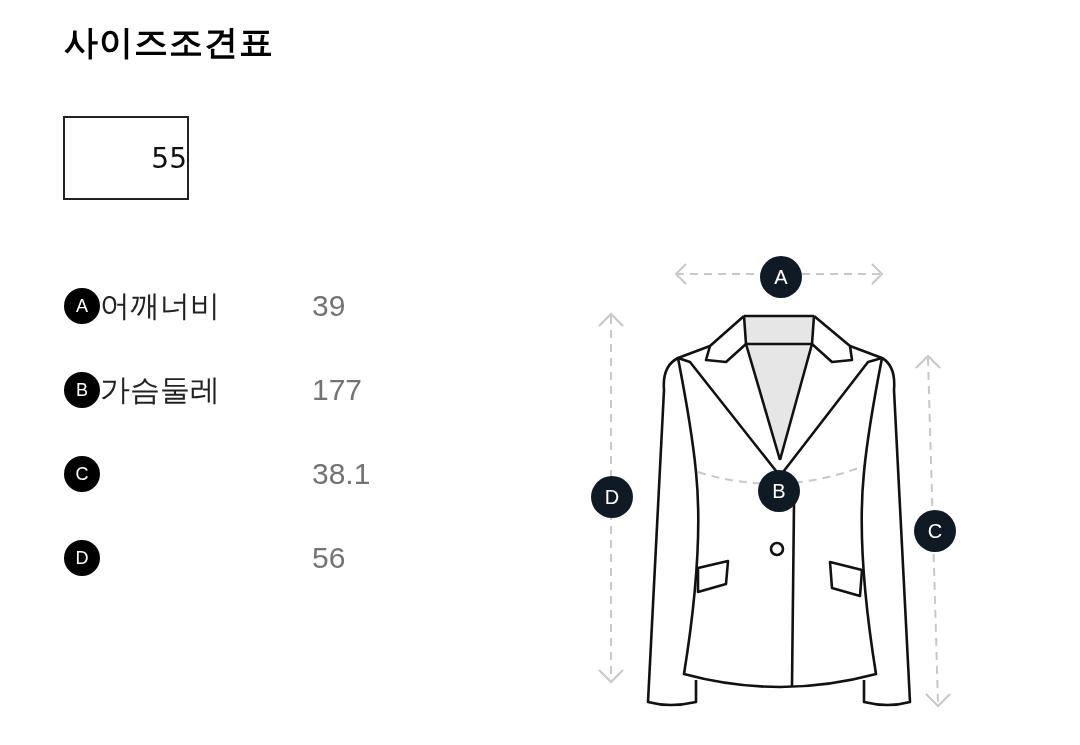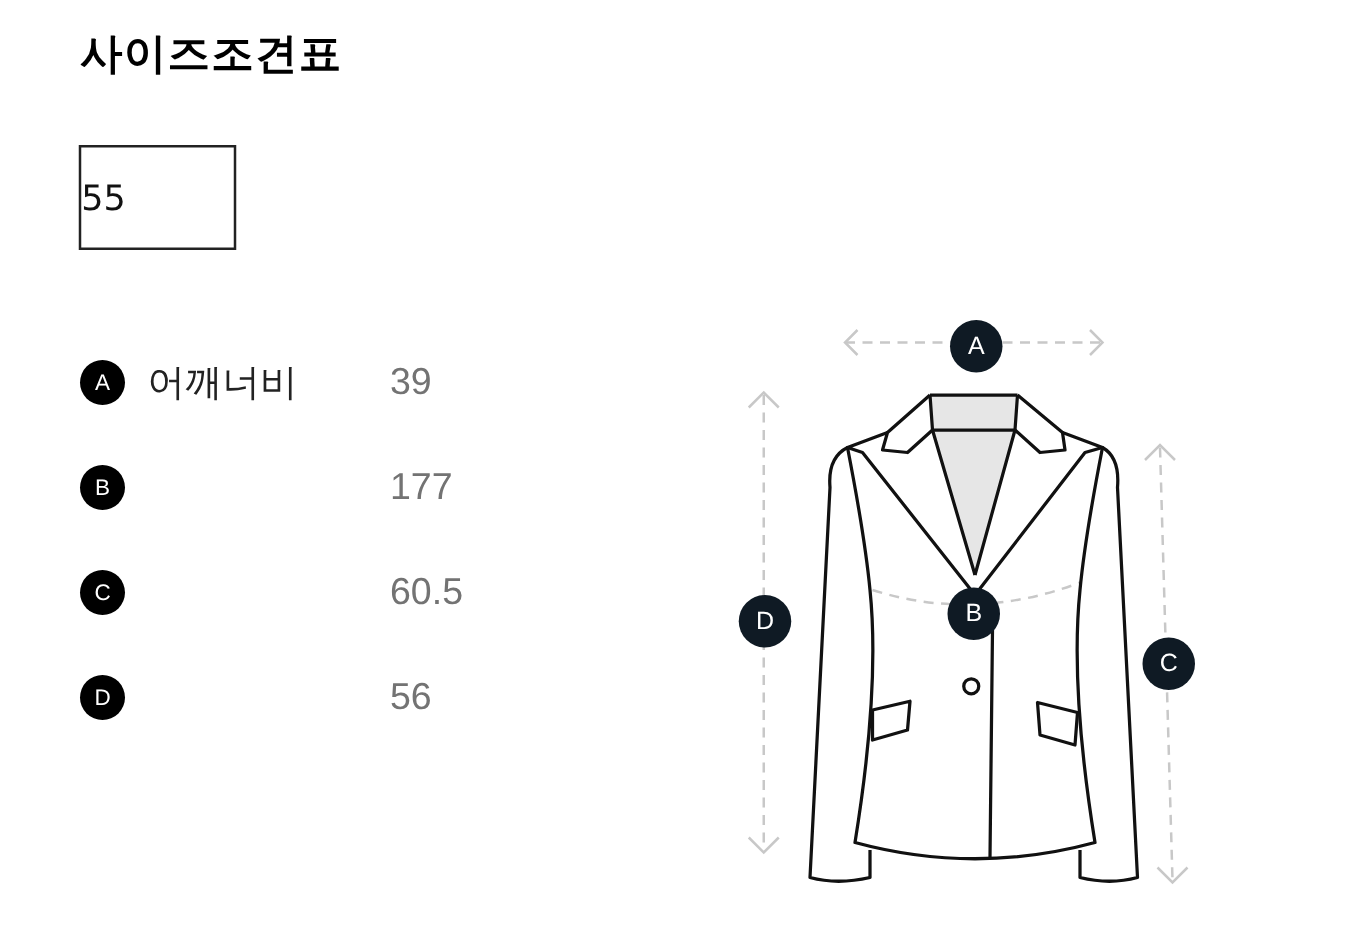--- a/index.html
+++ b/index.html
@@ -1,25 +1,25 @@
 <!DOCTYPE html>
 <html><head>
 <meta charset="utf-8">
 <style>
   html, body { margin:0; padding:0; background:#ffffff; }
   body { width:1080px; height:745px; position:relative; overflow:hidden;
          font-family:"DejaVu Sans", "Liberation Sans", sans-serif; color:#111; }
   .title { position:absolute; left:64px; top:20px; font-size:34px; font-weight:bold; color:#000000; letter-spacing:1px; }
   .size-box { position:absolute; left:63px; top:116px; width:122px; height:80px; border:2px solid #222;
-              display:flex; align-items:center; justify-content:flex-start; font-size:28px; color:#111; background:#fff; cursor:pointer; }
+              display:flex; align-items:center; justify-content:flex-end; font-size:28px; color:#111; background:#fff; cursor:pointer; }
   .rows { position:absolute; left:64px; top:282px; }
   .row { position:absolute; left:0; display:flex; align-items:center; height:48px; }
   .badge { width:36px; height:36px; border-radius:50%; background:#000; color:#fff;
            display:flex; align-items:center; justify-content:center; font-size:18px; font-family:"Liberation Sans", sans-serif; }
-  .label { margin-left:18px; font-size:30px; color:#222; width:180px; }
+  .label { font-size:30px; color:#222; width:180px; }
   .value { position:absolute; left:248px; font-size:30px; color:#737373; font-family:"Liberation Sans", sans-serif; }
   .diagram { position:absolute; left:580px; top:250px; width:400px; height:480px; }
   .dbadge { position:absolute; width:42px; height:42px; border-radius:50%; background:#0f1a24; color:#fff;
             display:flex; align-items:center; justify-content:center; font-size:20px; font-family:"Liberation Sans", sans-serif; }
 </style>
 </head>
 <body>
 
 <div class="title">사이즈조견표</div>
 
@@ -28,25 +28,26 @@
 </div>
 
 <div class="rows">
   <div class="row" style="top:0px">
     <div class="badge">A</div>
     <div class="label">어깨너비</div>
     <div class="value">39</div>
   </div>
   <div class="row" style="top:84px">
     <div class="badge">B</div>
+    <div class="label">가슴둘레</div>
     <div class="value">177</div>
   </div>
   <div class="row" style="top:168px">
     <div class="badge">C</div>
-    <div class="value">60.5</div>
+    <div class="value">38.1</div>
   </div>
   <div class="row" style="top:252px">
     <div class="badge">D</div>
     <div class="value">56</div>
   </div>
 </div>
 
 <div class="diagram">
   <svg width="400" height="480" viewBox="0 0 400 480">
     <g fill="none" stroke="#c8c8c8" stroke-width="2" stroke-dasharray="8 6">

